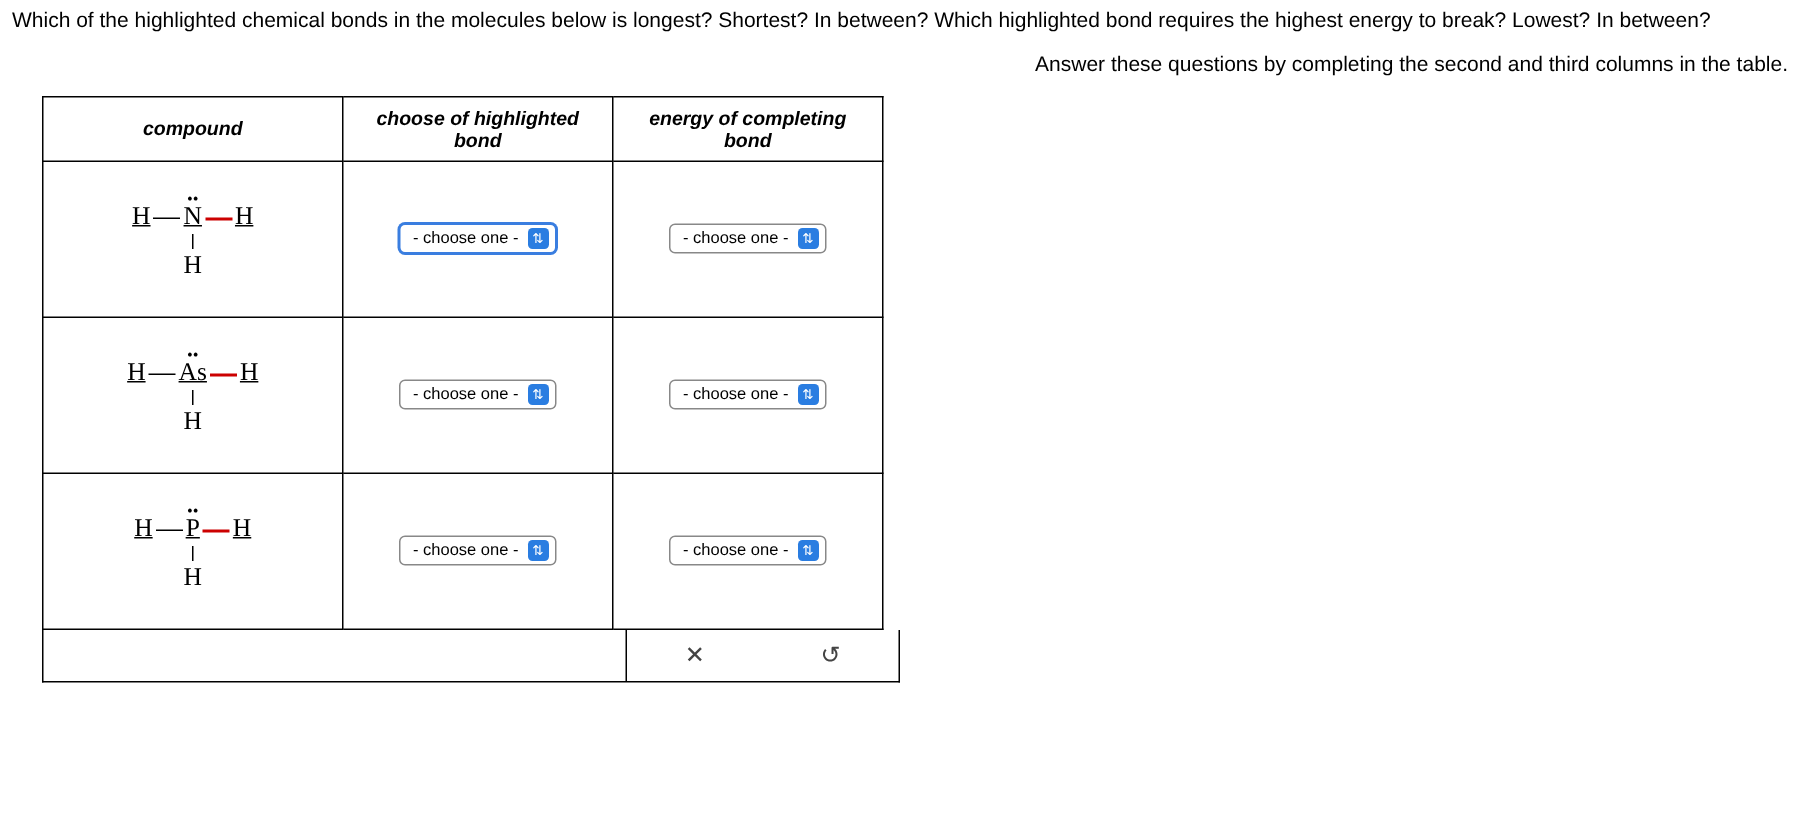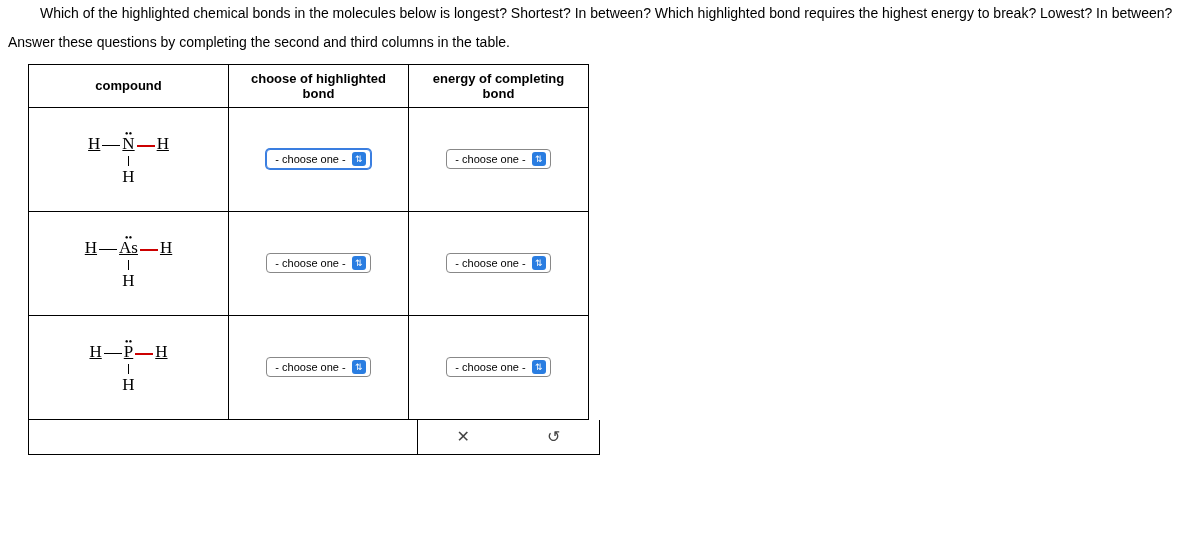--- a/index.html
+++ b/index.html
@@ -5,35 +5,36 @@
   * { box-sizing: border-box; }
   body {
     margin: 0;
     padding: 4px 8px;
     font-family: Verdana, Geneva, sans-serif;
     font-size: 14px;
     color: #000;
     background: #fff;
     width: 1200px;
   }
-  .question-text { margin-bottom: 10px; line-height: 1.4; margin-left: 32px; }
-  .instruction-text { margin-bottom: 14px; }
+  .question-text { margin-bottom: 10px; line-height: 1.4; }
+  .instruction-text { margin-bottom: 14px; text-align: right; }
   table.main {
     border-collapse: collapse;
     margin-left: 20px;
   }
   table.main th, table.main td {
     border: 1px solid #000;
     text-align: center;
     vertical-align: middle;
   }
   table.main th {
     font-weight: bold;
     padding: 6px 18px;
     font-size: 13px;
+    font-style: italic;
   }
   table.main td {
     padding: 10px 18px;
     height: 104px;
   }
   td.compound-cell { width: 200px; }
   td.select-cell { width: 180px; }
   .mol {
     font-family: "Times New Roman", serif;
     font-size: 17px;

